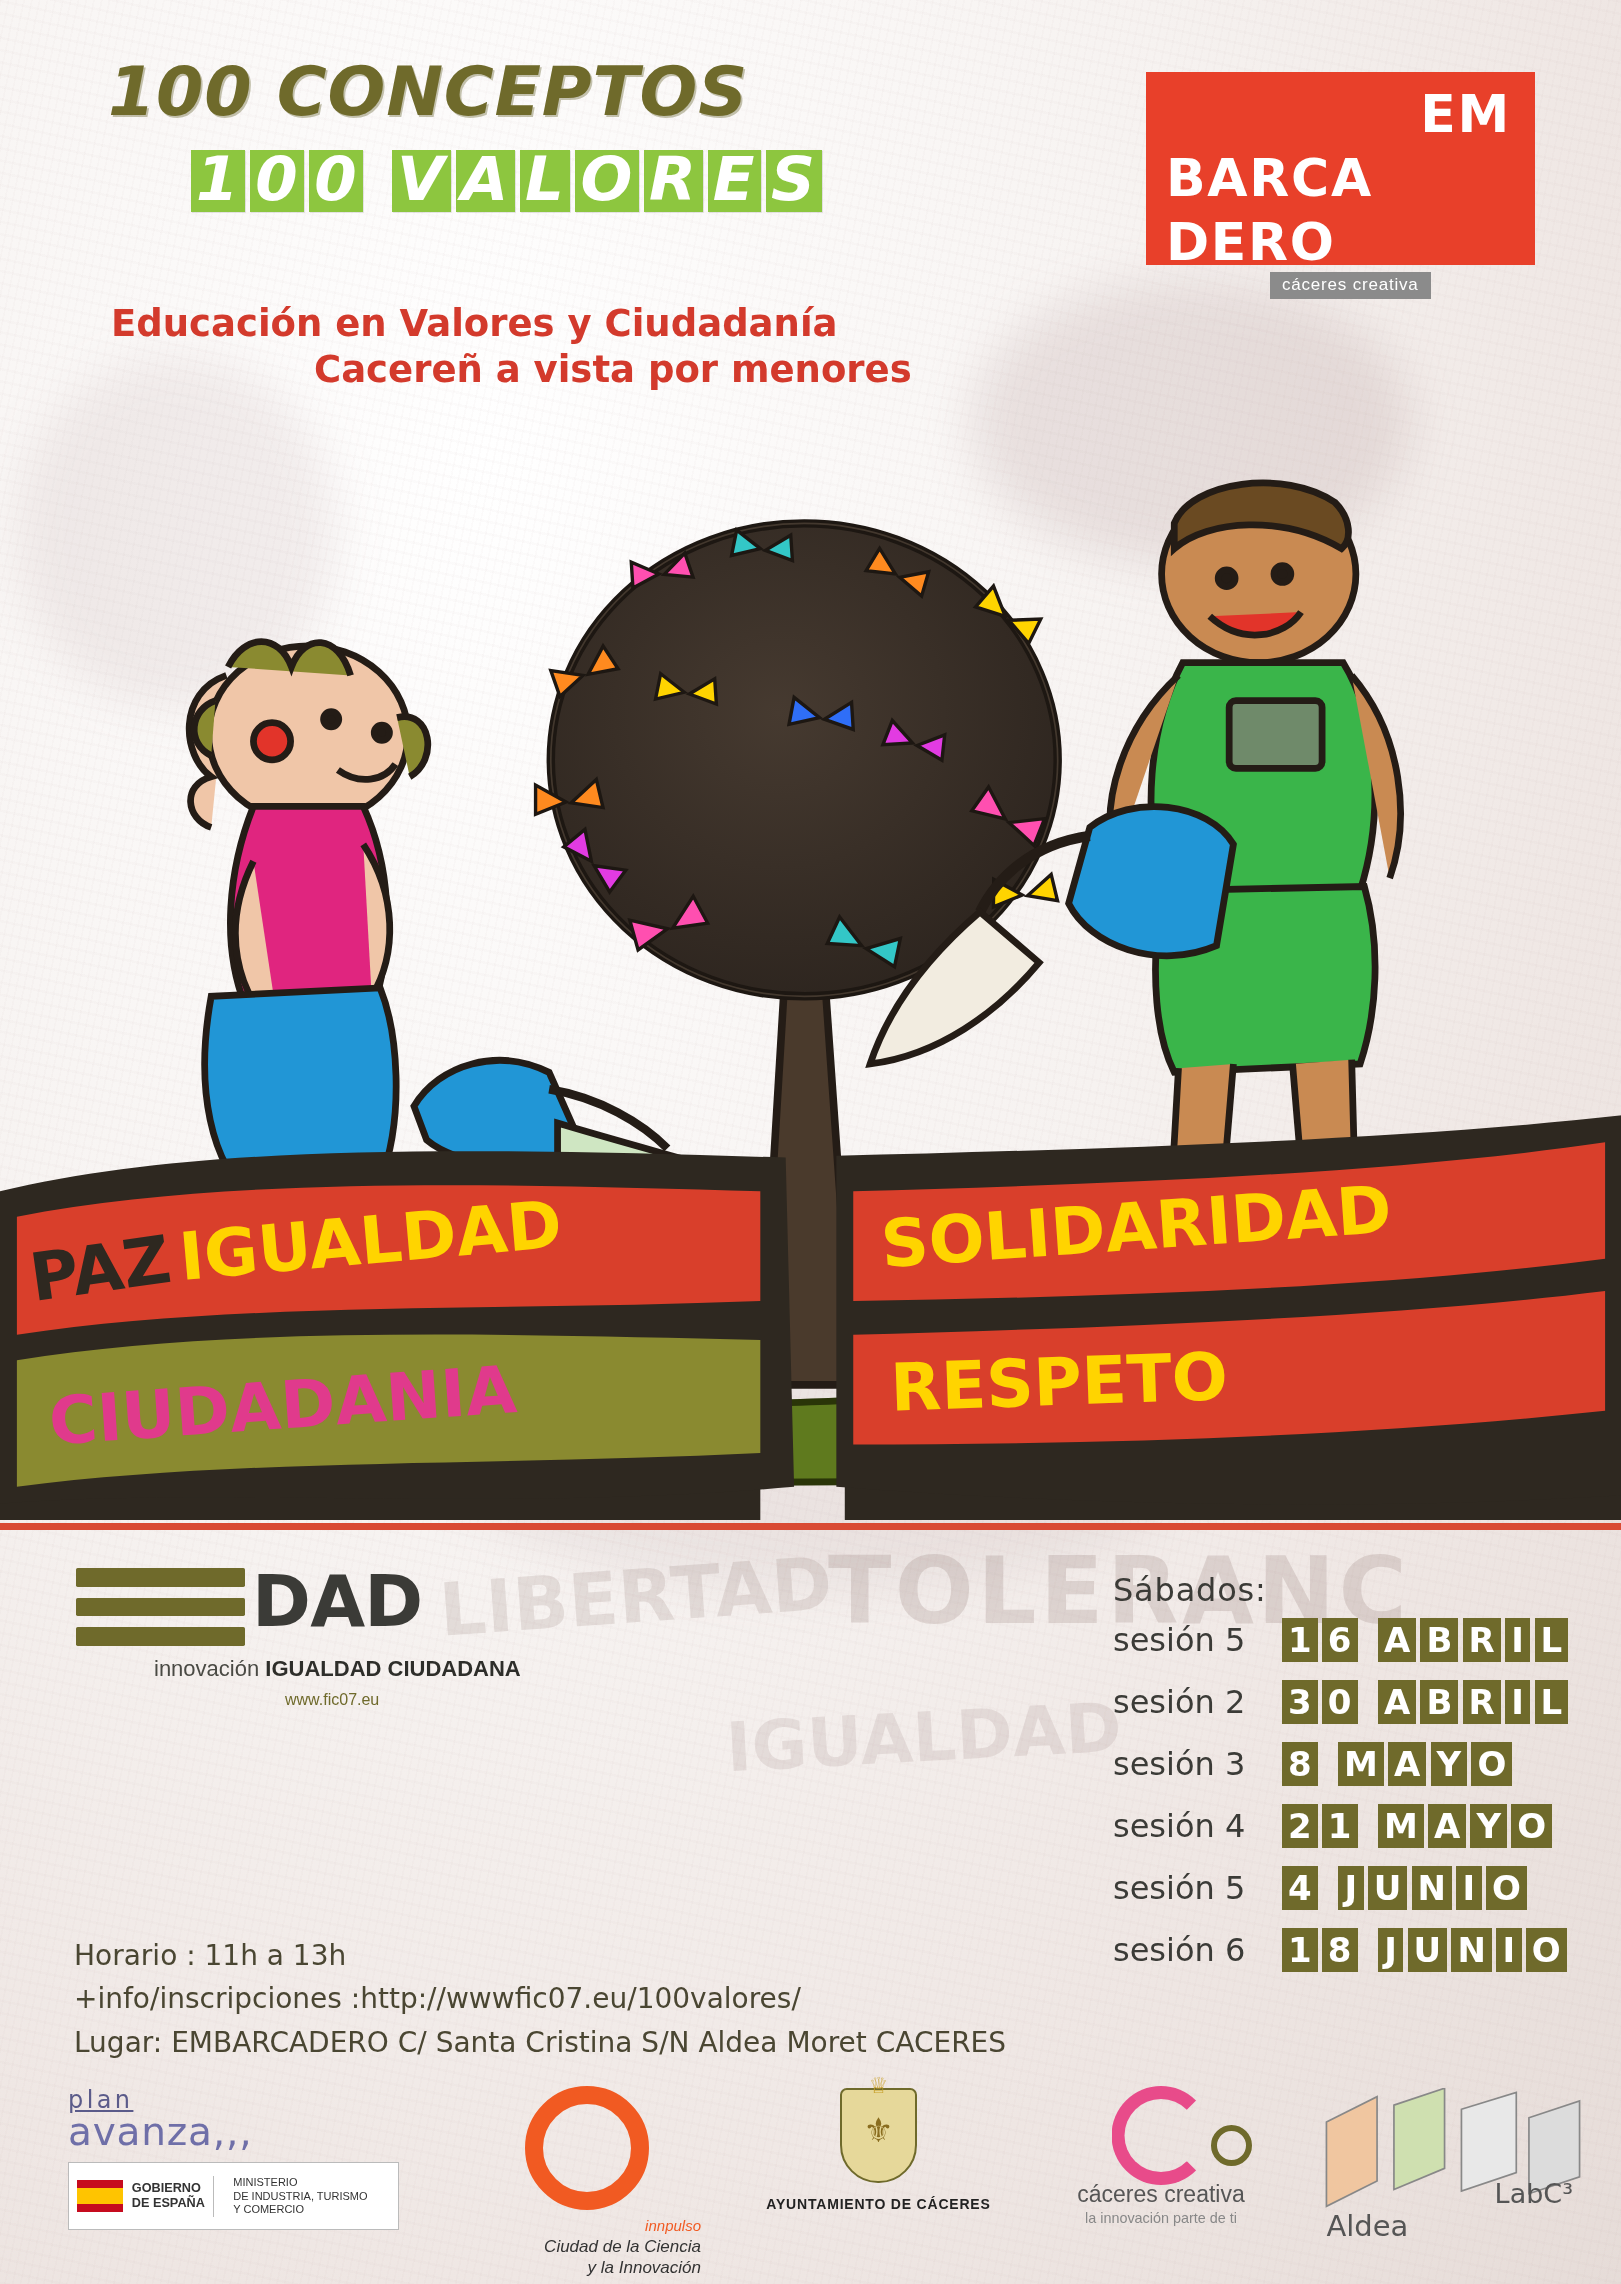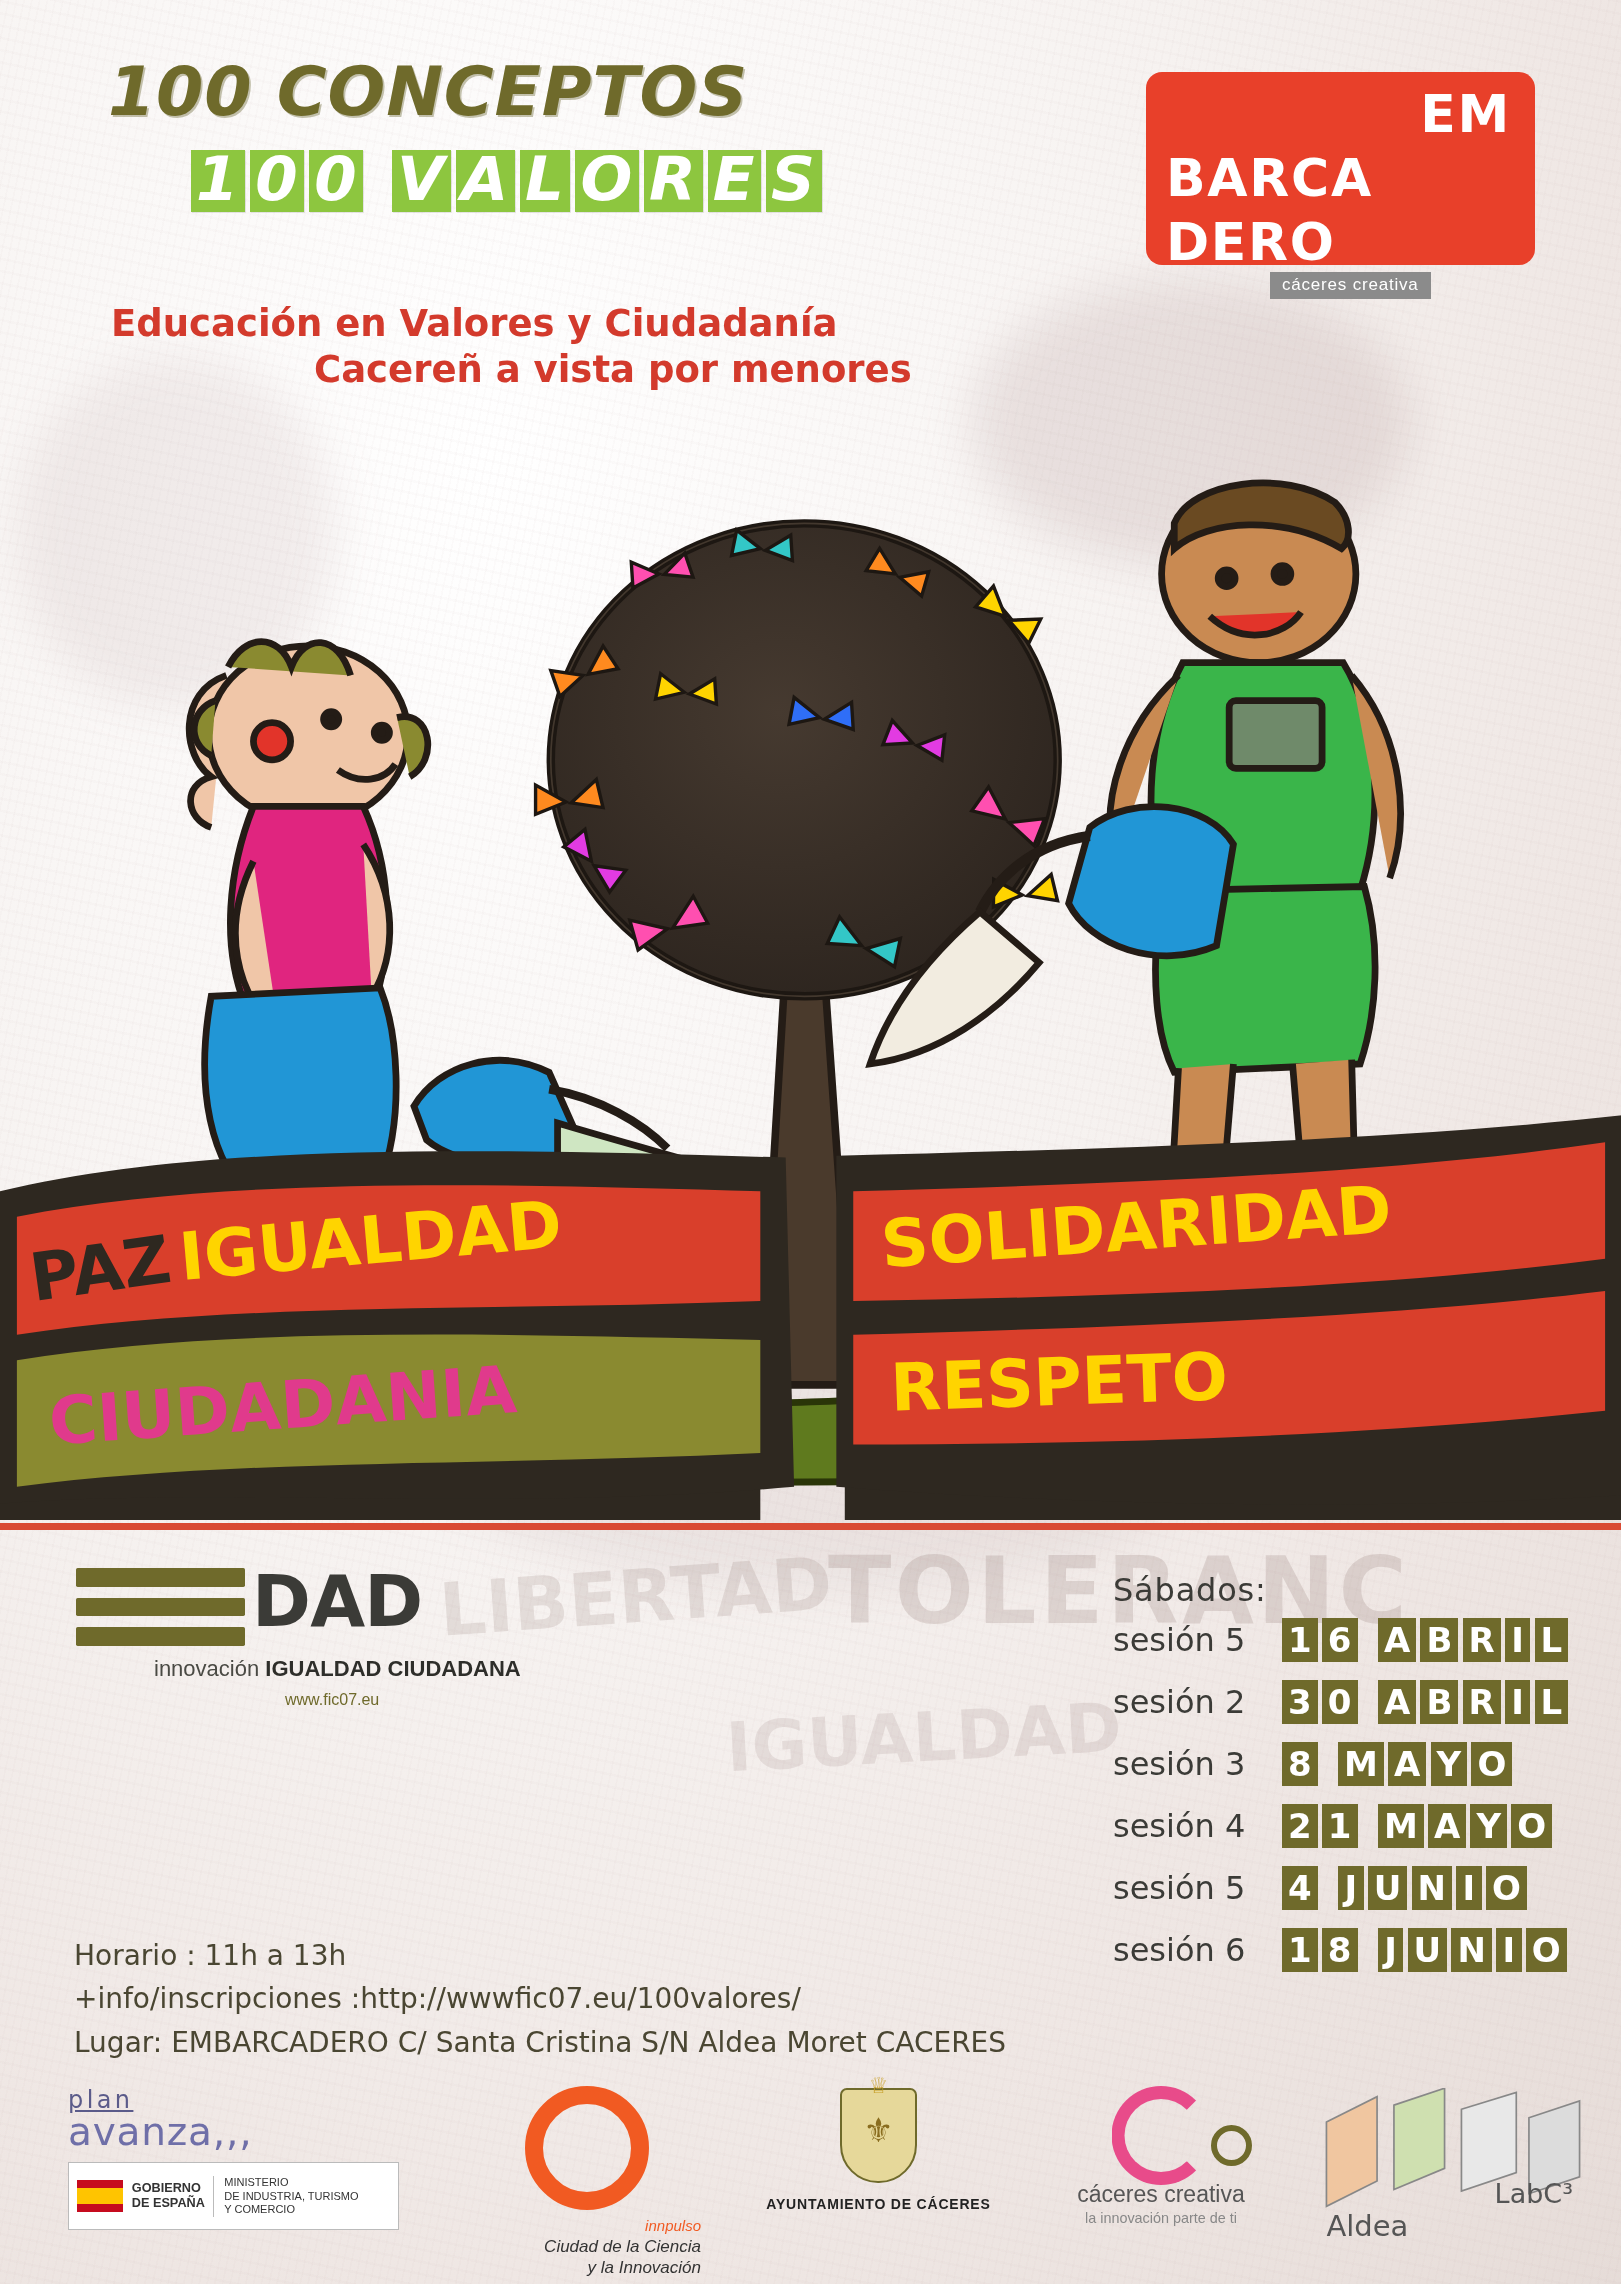--- a/index.html
+++ b/index.html
@@ -58,21 +58,20 @@
     font-size:37px;font-weight:bold;
     color:#d33a2c;white-space:nowrap;
   }
   .subtitle1{left:111px;top:302px;}
   .subtitle2{left:314px;top:348px;text-align:center;}
 
   
   .emb-box{
     position:absolute;left:1146px;top:72px;width:389px;height:193px;
     background:#e8402a;
-    border-radius:16px;
   }
   .emb-line{
     position:absolute;color:#ffffff;
     font-family:"DejaVu Sans", sans-serif;
     font-weight:bold;font-size:52px;letter-spacing:1.7px;
   }
   .emb-l1{right:24px;top:12px;}
   .emb-l2{left:20px;top:76px;}
   .emb-l3{left:20px;top:140px;}
   .emb-tag{
@@ -147,21 +146,21 @@
 
   
   .footer{position:absolute;left:0;top:2069px;width:1622px;height:215px;}
   .fl{position:absolute;}
   .plan-av{left:68px;top:17px;}
   .plan-t1{font-family:"DejaVu Sans", sans-serif;font-size:24px;color:#5b5b8a;letter-spacing:3.4px;text-decoration:underline;}
   .plan-t2{font-family:"DejaVu Sans", sans-serif;font-size:39px;color:#6f6fa8;letter-spacing:0.8px;margin-top:-5px;}
   .gob-box{margin-top:8.4px;border:0.8px solid #bbb;display:flex;align-items:center;height:66px;width:329px;background:#fff;}
   .gob-flag{width:46px;height:32px;margin:0 8.4px;background:linear-gradient(to bottom,#c60b1e 0 25%,#ffc400 25% 75%,#c60b1e 75% 100%);}
   .gob-t{font-family:"Liberation Sans", sans-serif;font-size:12.7px;color:#333;line-height:1.25;font-weight:bold;}
-  .gob-t2{font-family:"Liberation Sans", sans-serif;font-size:11px;color:#333;line-height:1.25;border-left:0.8px solid #bbb;padding-left:10px;margin-left:8.4px;}
+  .gob-t2{font-family:"Liberation Sans", sans-serif;font-size:11px;color:#333;line-height:1.25;border-left:0.8px solid #bbb;padding-left:19px;margin-left:8.4px;}
 
   .innpulso{left:473px;top:17px;text-align:right;width:228px;font-style:italic;}
   .inn-circle{width:88px;height:88px;border-radius:50%;border:18.6px solid #f15a22;margin:0 auto;}
   .inn-t1{font-family:"Liberation Sans", sans-serif;font-size:15px;color:#f15a22;margin-top:6.8px;}
   .inn-t2{font-family:"Liberation Sans", sans-serif;font-size:17px;color:#333;line-height:1.2;margin-top:3.4px;}
 
   .ayto{left:722px;top:18.6px;text-align:center;width:313px;}
   .shield{
     width:73px;height:91px;margin:0 auto;
     background:#e6d89a;

